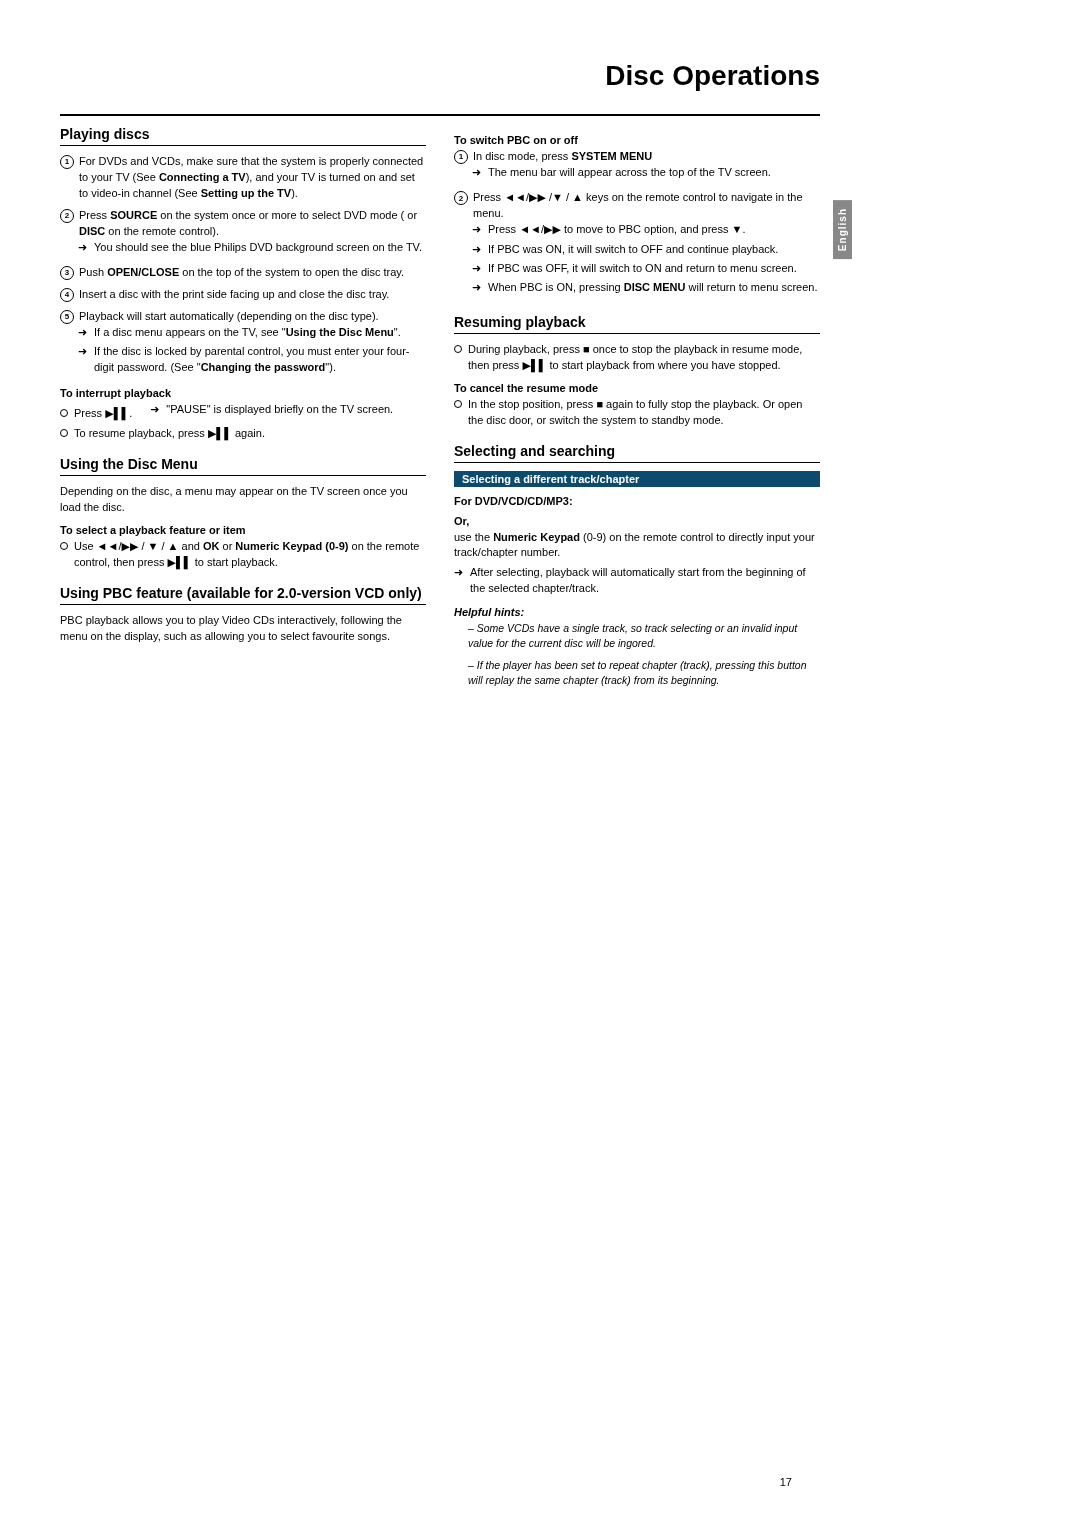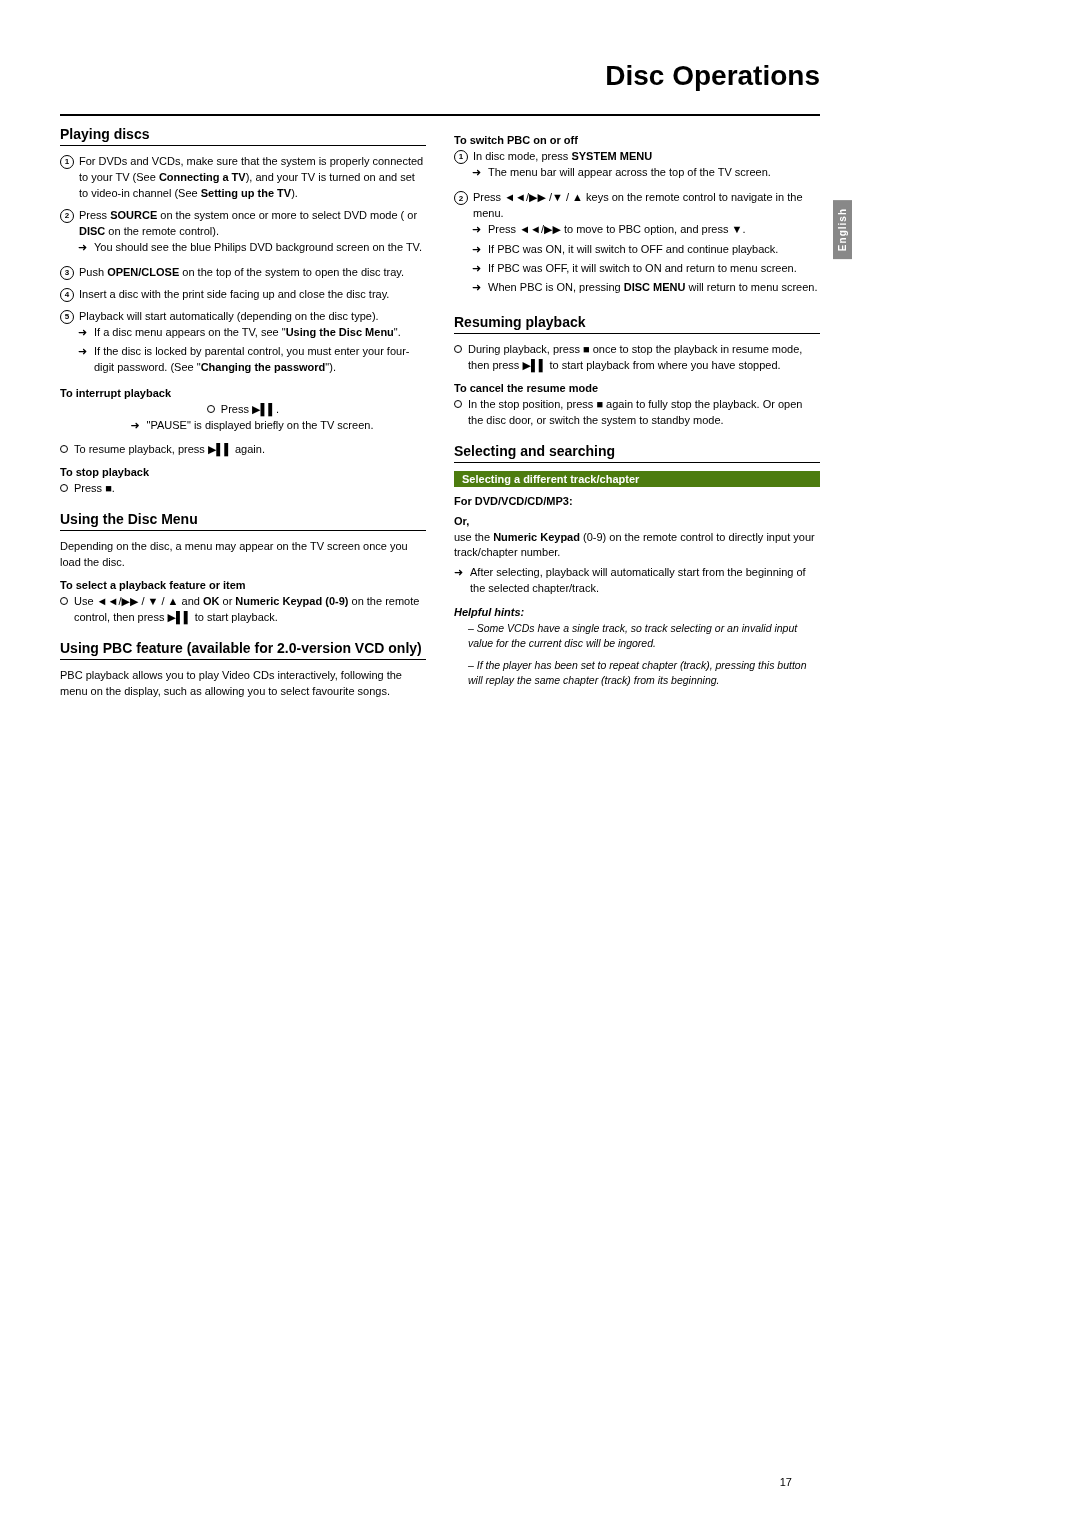--- a/index.html
+++ b/index.html
@@ -122,21 +122,21 @@
     }
     .sub-label-italic {
       font-style: italic;
       font-size: 11px;
       margin-top: 8px;
       margin-bottom: 3px;
     }
     b { font-weight: bold; }
     em, i { font-style: italic; }
     .highlight-bar {
-      background: #4d7c0f;
+      background: #0c4a6e;
       color: #fff;
       font-size: 11px;
       font-weight: bold;
       padding: 2px 8px;
       margin-bottom: 6px;
       margin-top: 8px;
     }
     .page-number {
       position: absolute;
       bottom: 40px;
@@ -221,46 +221,37 @@
           <div class="arrow-item">
             <span class="arrow-sym">➜</span>
             <span>If the disc is locked by parental control, you must enter your four-digit password. (See "<b>Changing the password</b>").</span>
           </div>
         </li>
       </ol>
 
       <div style="margin-top:8px;">
         <div class="sub-label">To interrupt playback</div>
         <ul class="bullet-list">
-          <li style="flex-direction:column; align-items:center;">
+          <li style="flex-direction:row; align-items:flex-end;">
             <div style="display:flex; align-items:flex-start;">
               <span class="bullet-dot"></span>
               <span>Press ▶▌▌.</span>
             </div>
             <div class="arrow-item">
               <span class="arrow-sym">➜</span>
               <span>"PAUSE" is displayed briefly on the TV screen.</span>
             </div>
           </li>
           <li>
             <span class="bullet-dot"></span>
             <span>To resume playback, press ▶▌▌ again.</span>
           </li>
         </ul>
       </div>
 
-      <div style="margin-top:6px;">
-        <div class="sub-label">To stop playback</div>
-        <ul class="bullet-list">
-          <li>
-            <span class="bullet-dot"></span>
-            <span>Press ■.</span>
-          </li>
-        </ul>
-      </div>
 
       <div class="section-title">Using the Disc Menu</div>
       <p style="font-size:11px; line-height:1.45; margin-bottom:0;">Depending on the disc, a menu may appear on the TV screen once you load the disc.</p>
       <div class="sub-label">To select a playback feature or item</div>
       <ul class="bullet-list">
         <li>
           <span class="bullet-dot"></span>
           <span>Use ◄◄/▶▶ / ▼ / ▲ and <b>OK</b> or <b>Numeric Keypad (0-9)</b> on the remote control, then press ▶▌▌ to start playback.</span>
         </li>
       </ul>

